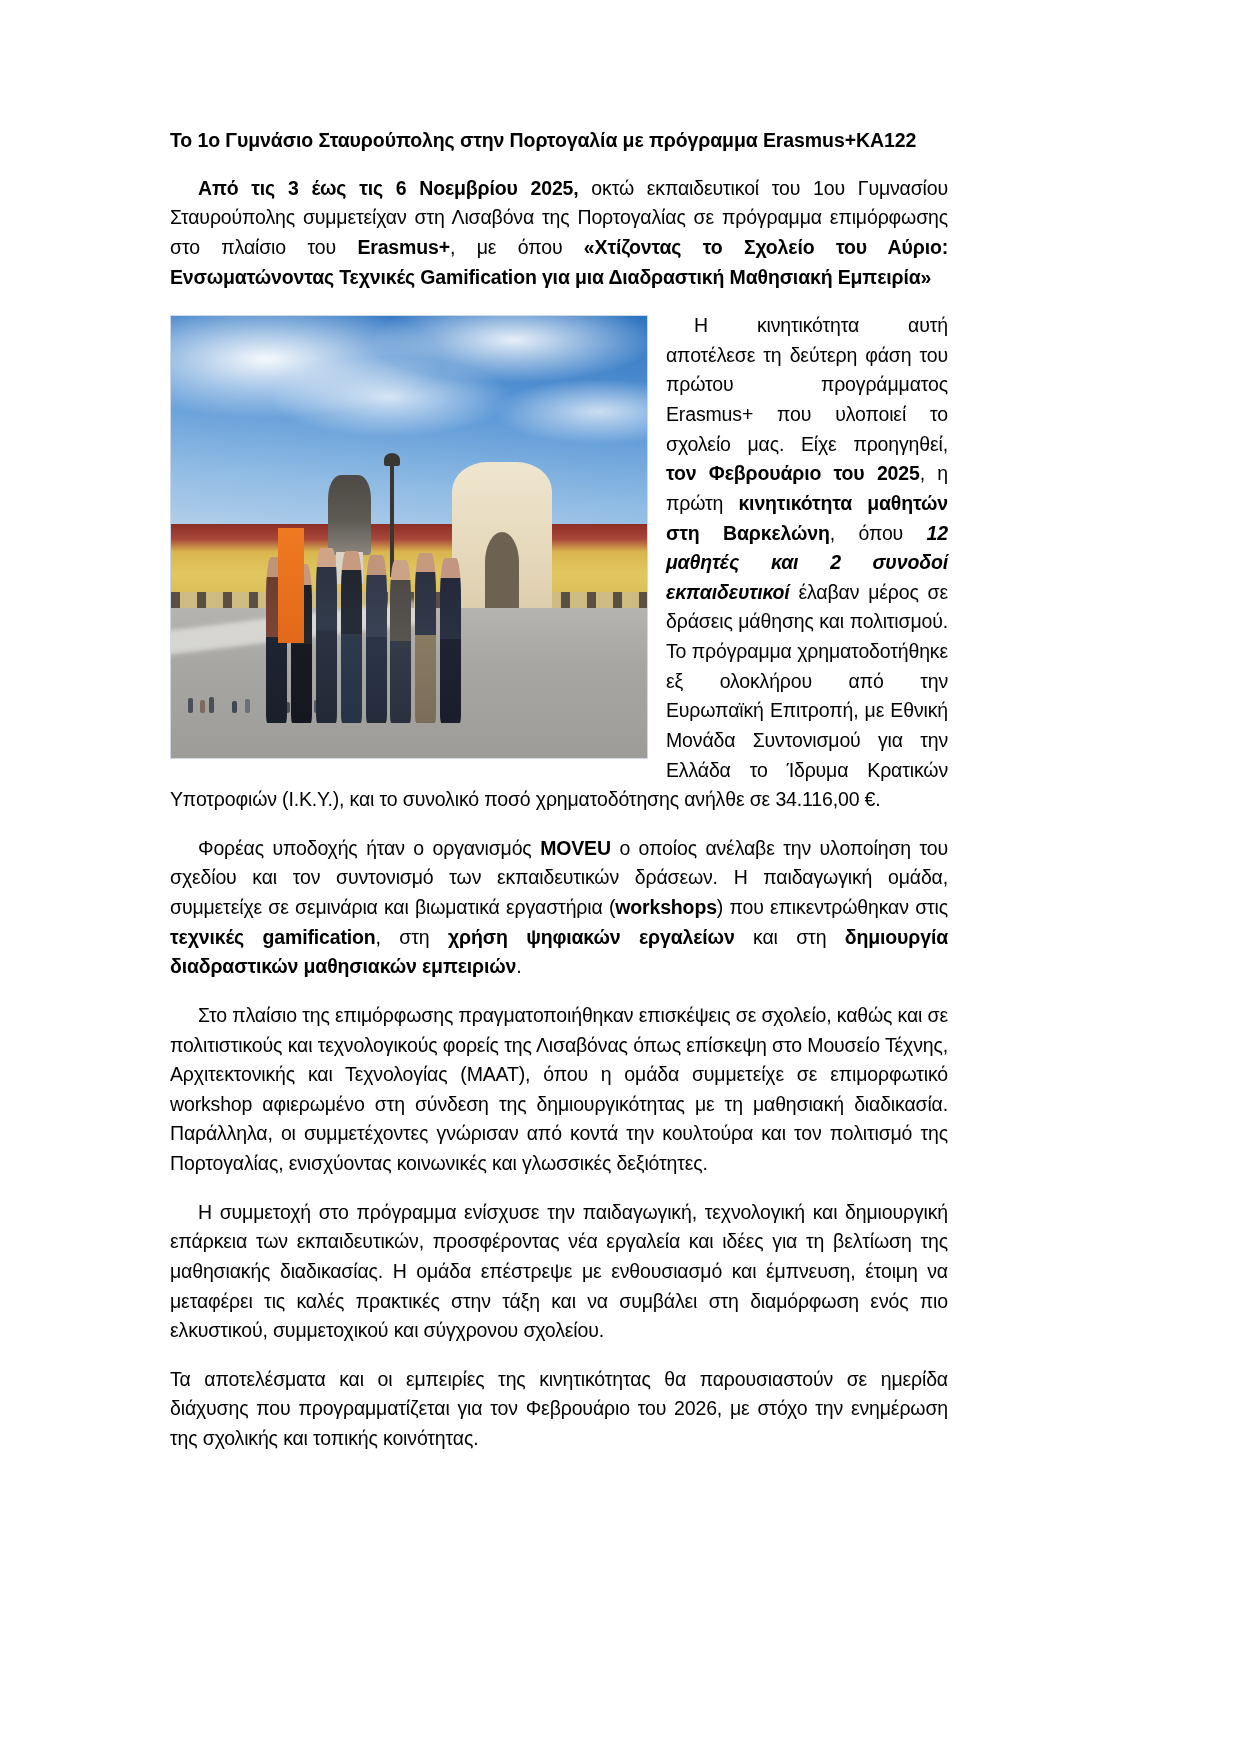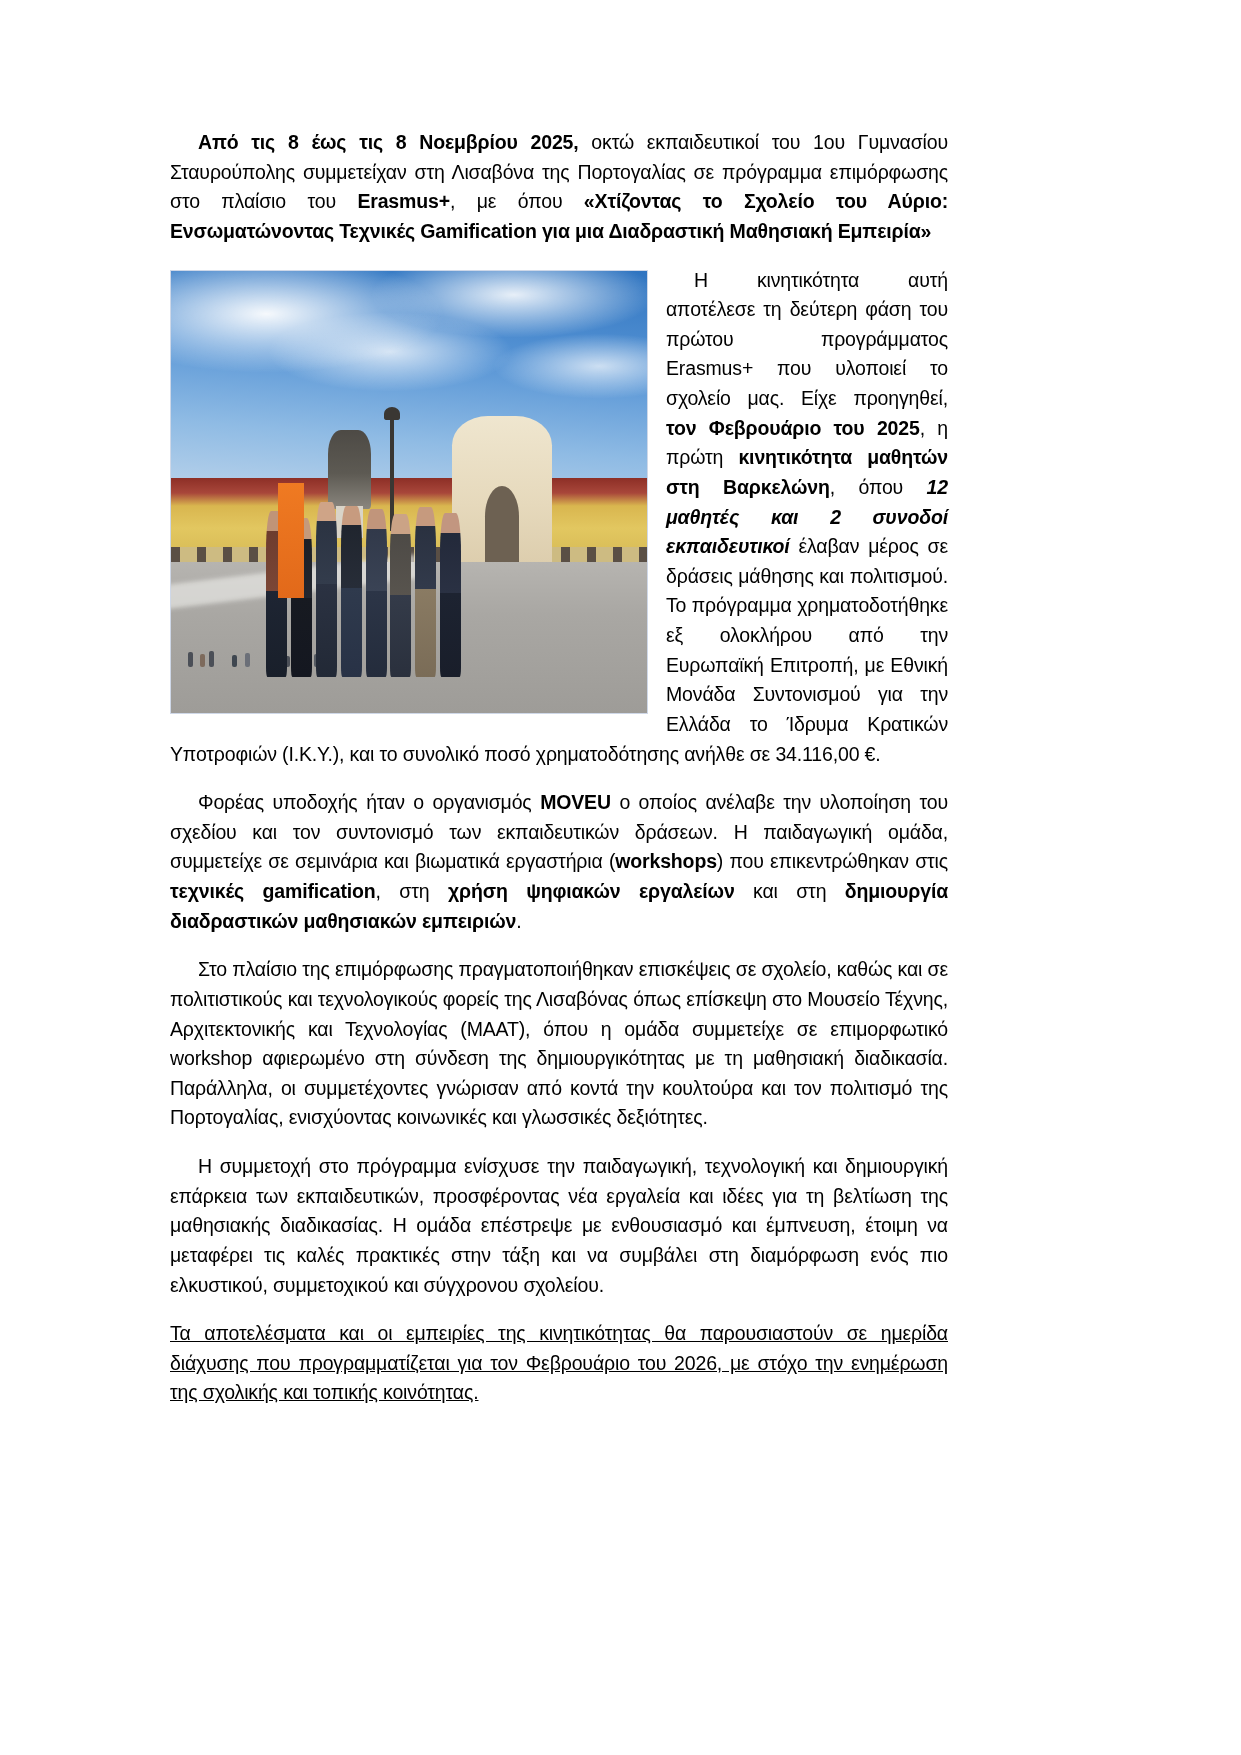--- a/index.html
+++ b/index.html
@@ -39,21 +39,21 @@
     font-size: 19.5px;
     line-height: 1.52;
     margin: 0 0 19px 0;
     text-align: justify;
     text-justify: inter-word;
     text-indent: 28px;
     letter-spacing: -0.15px;
     word-spacing: 0px;
     hyphens: none;
   }
-  p.para.noindent { text-indent: 0; text-decoration: underline; }
+  p.para.noindent { text-indent: 0; }
   b, strong { font-weight: bold; }
   .figure {
     float: left;
     width: 478px;
     height: 444px;
     margin: 4px 18px 8px 0px;
     border: 1px solid #cfd8e8;
     box-sizing: border-box;
     overflow: hidden;
     position: relative;
@@ -158,22 +158,23 @@
   .ph-dots b:nth-child(6){left:55%;height:11px;}
   .ph-dots b:nth-child(7){left:70%;height:13px;background:#565b63;}
   .ph-dots b:nth-child(8){left:86%;height:12px;}
 </style>
 </head>
 <body>
 
 <div class="page">
   <div class="content">
 
-
-    <p class="para"><b>Από τις 8 έως τις 8 Νοεμβρίου 2025,</b><span> οκτώ εκπαιδευτικοί του 1ου Γυμνασίου Σταυρούπολης συμμετείχαν στη Λισαβόνα της Πορτογαλίας σε πρόγραμμα επιμόρφωσης στο πλαίσιο του </span><b>Erasmus+</b><span>, με όπου </span><b>«Χτίζοντας το Σχολείο του Αύριο: Ενσωματώνοντας Τεχνικές Gamification για μια Διαδραστική Μαθησιακή Εμπειρία»</b></p>
+    <h1 class="doc-title">Το 1ο Γυμνάσιο Σταυρούπολης στην Πορτογαλία με πρόγραμμα Erasmus+KA122</h1>
+
+    <p class="para"><b>Από τις 3 έως τις 6 Νοεμβρίου 2025,</b><span> οκτώ εκπαιδευτικοί του 1ου Γυμνασίου Σταυρούπολης συμμετείχαν στη Λισαβόνα της Πορτογαλίας σε πρόγραμμα επιμόρφωσης στο πλαίσιο του </span><b>Erasmus+</b><span>, με όπου </span><b>«Χτίζοντας το Σχολείο του Αύριο: Ενσωματώνοντας Τεχνικές Gamification για μια Διαδραστική Μαθησιακή Εμπειρία»</b></p>
 
     <p class="para"><span class="figure">
         <span class="ph-sky"></span>
         <span class="ph-building"></span>
         <span class="ph-arcade"></span>
         <span class="ph-arch"></span>
         <span class="ph-statue"></span>
         <span class="ph-lamp"></span>
         <span class="ph-ground">
           <span class="ph-dots">

